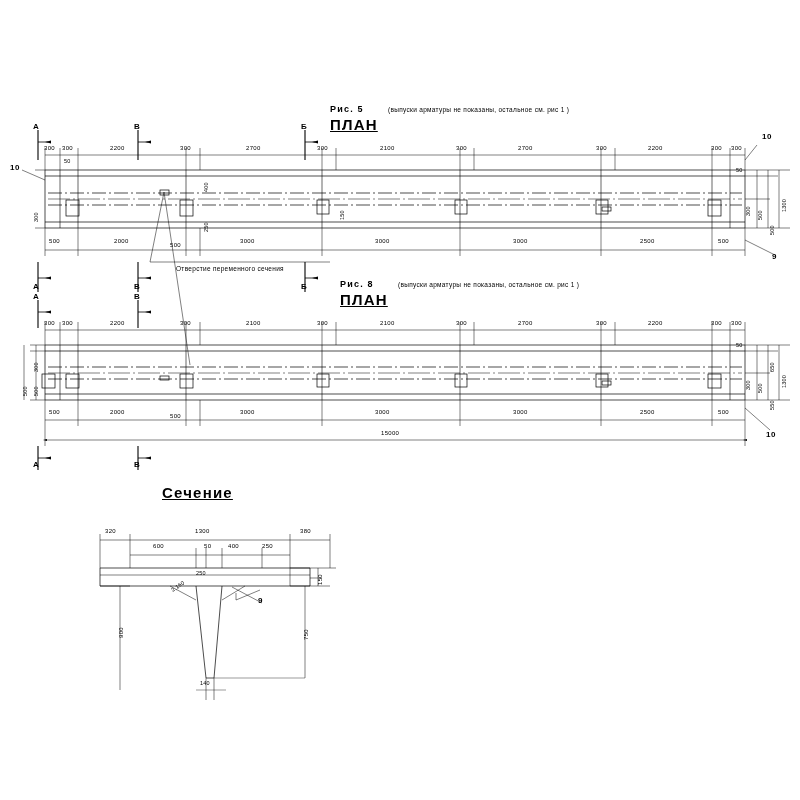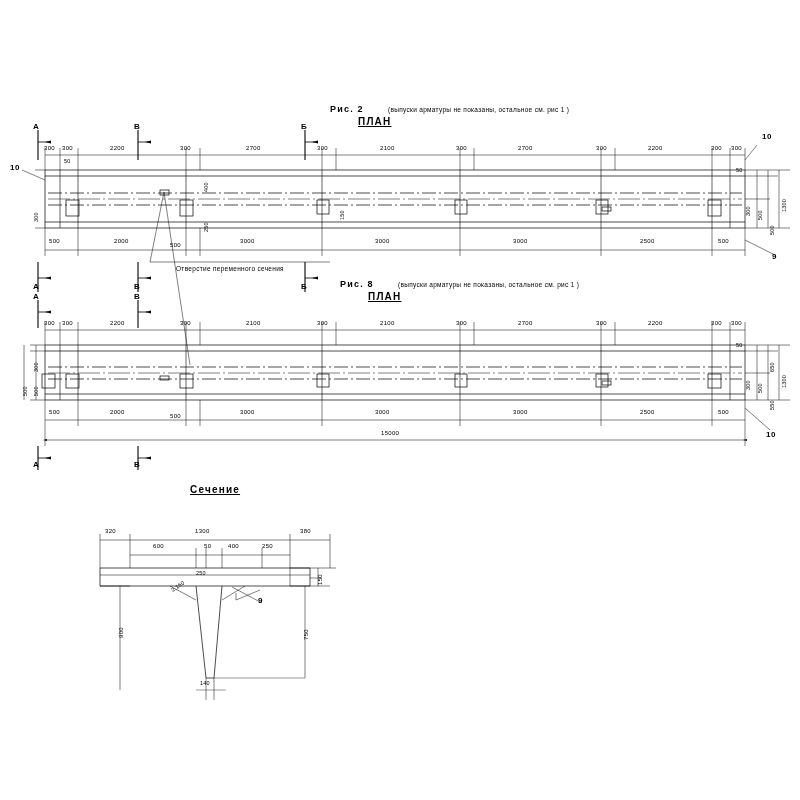--- a/index.html
+++ b/index.html
@@ -9,21 +9,21 @@
     font-family:"Liberation Sans", sans-serif;
     color:#000;
     position:relative;
     overflow:hidden;
   }
   #sheet{position:absolute;left:0;top:0;width:800px;height:800px;}
   .dim{position:absolute;white-space:nowrap;font-size:6px;letter-spacing:.3px;}
   .dimv{position:absolute;white-space:nowrap;font-size:6px;letter-spacing:.3px;
         transform-origin:0 0;transform:rotate(-90deg);}
   .title{position:absolute;white-space:nowrap;font-size:9px;font-weight:bold;letter-spacing:1.2px;}
-  .titleu{position:absolute;white-space:nowrap;font-size:10px;font-weight:bold;letter-spacing:1.2px;text-decoration:underline;margin-left:28px;}
+  .titleu{position:absolute;white-space:nowrap;font-size:15px;font-weight:bold;letter-spacing:1.2px;text-decoration:underline;}
   .note{position:absolute;white-space:nowrap;font-size:6.5px;letter-spacing:.3px;}
   .mark{position:absolute;white-space:nowrap;font-size:8px;font-weight:bold;letter-spacing:.5px;}
   .small{position:absolute;white-space:nowrap;font-size:5.5px;letter-spacing:.2px;}
   .smallv{position:absolute;white-space:nowrap;font-size:5.5px;letter-spacing:.2px;
           transform-origin:0 0;transform:rotate(-90deg);}
 </style>
 </head>
 <body>
 
 <svg id="sheet" viewBox="0 0 800 800" xmlns="http://www.w3.org/2000/svg">
@@ -274,21 +274,21 @@
       <path d="M318,568 L318,586"></path>
       <path d="M214,678 L305,678" stroke-width="0.4"></path>
     </g>
 
     <path d="M236,600 L260,590" stroke-width="0.5"></path>
     <path d="M236,600 L236,593" stroke-width="0.5"></path>
     <path d="M262,603 L232,587" stroke-width="0.5"></path>
   </g>
 </svg>
 
-<div class="title" style="left:330px;top:104px;">Рис. 2</div>
+<div class="title" style="left:330px;top:104px;">Рис. 5</div>
 <div class="note" style="left:388px;top:106px;">(выпуски арматуры не показаны, остальное см. рис 1 )</div>
 <div class="titleu" style="left:330px;top:116px;">ПЛАН</div>
 
 <div class="dim" style="left:44px;top:145px;">300</div>
 <div class="dim" style="left:62px;top:145px;">300</div>
 <div class="dim" style="left:110px;top:145px;">2200</div>
 <div class="dim" style="left:180px;top:145px;">300</div>
 <div class="dim" style="left:246px;top:145px;">2700</div>
 <div class="dim" style="left:317px;top:145px;">300</div>
 <div class="dim" style="left:380px;top:145px;">2100</div>

